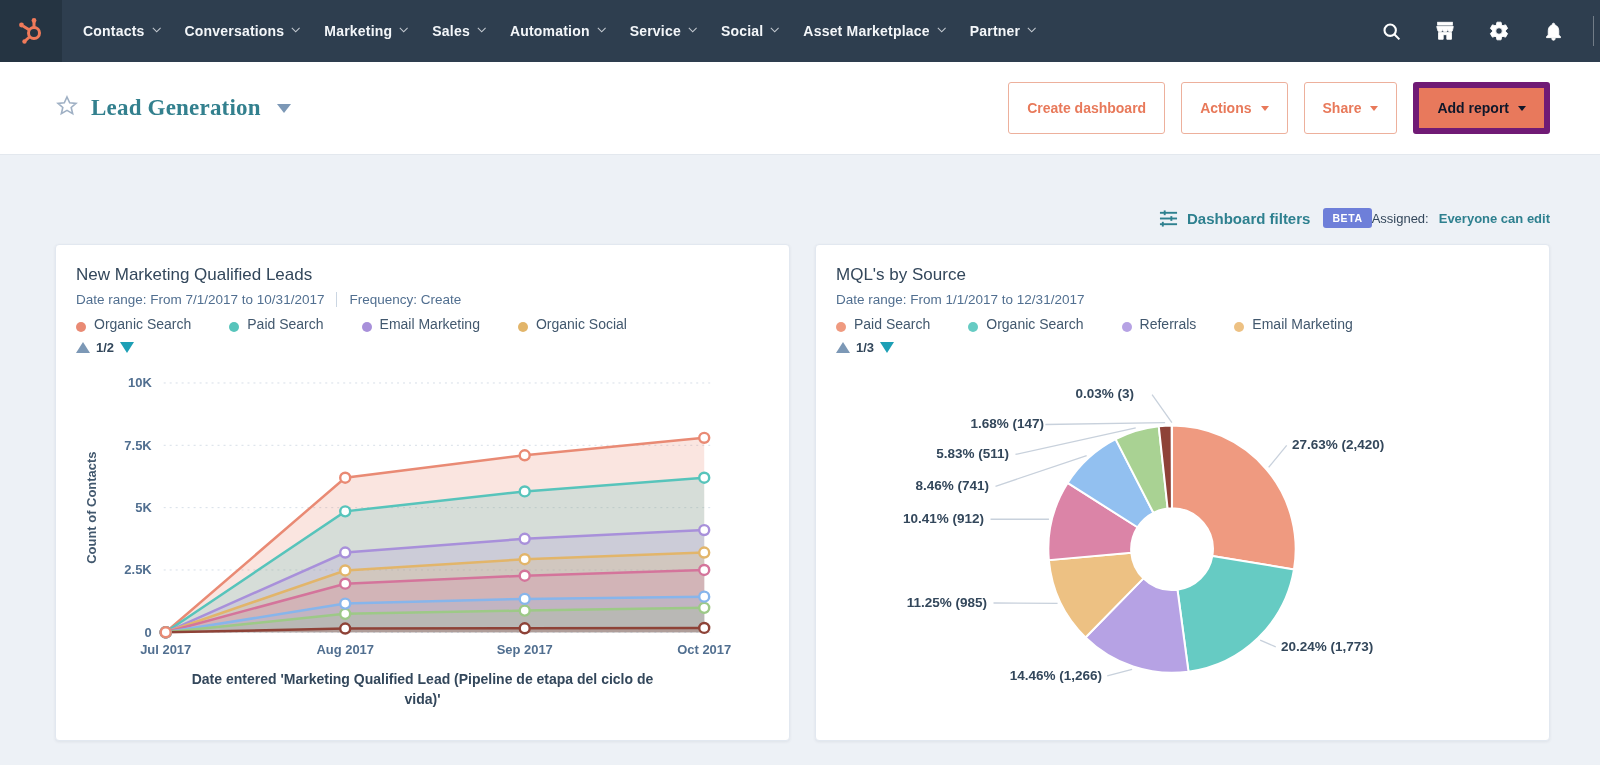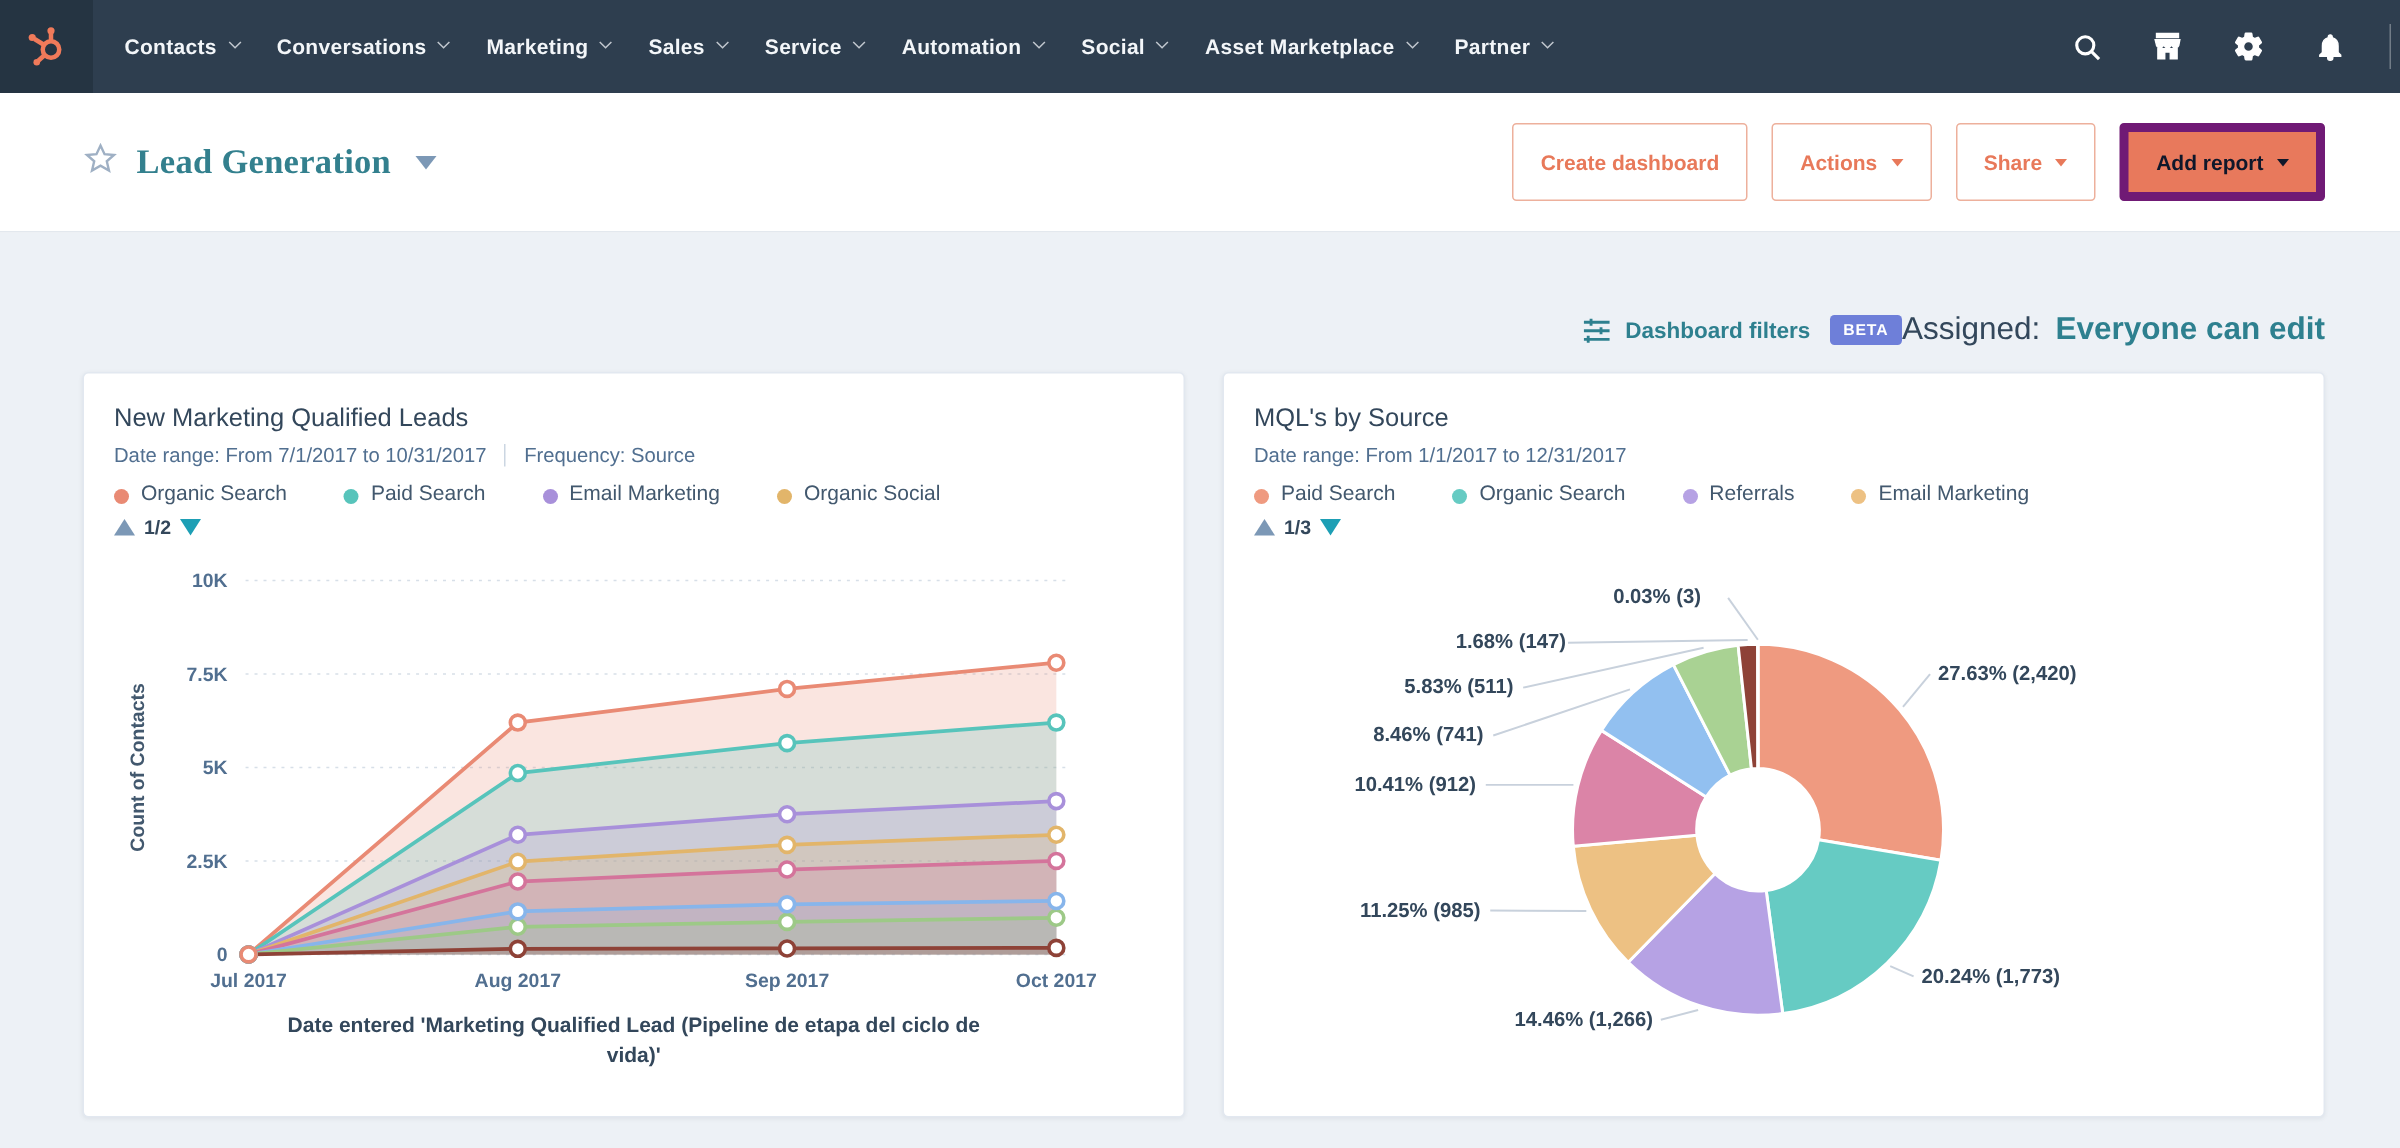--- a/index.html
+++ b/index.html
@@ -36,21 +36,21 @@
   .btn .dcaret { width:0; height:0; border-left:4.5px solid transparent; border-right:4.5px solid transparent;
                  border-top:5.5px solid currentColor; display:inline-block; }
 
   
   .filters-row { margin:53px 50px 16px 55px; display:flex; align-items:center; justify-content:flex-end; }
   .filters-left { display:flex; align-items:center; gap:9px; cursor:pointer; }
   .filters-left svg { stroke:#2e808f; }
   .filters-label { color:#2e808f; font-size:15px; font-weight:800; }
   .beta-badge { background:#6e7fd9; color:#fff; font-size:10.5px; font-weight:800; letter-spacing:.6px;
                 padding:4px 9px; border-radius:3px; margin-left:4px; }
-  .assigned { font-size:21px; color:#33475b; display:flex; gap:10px; align-items:center; }
+  .assigned { font-size:13px; color:#33475b; display:flex; gap:10px; align-items:center; }
   .assigned-link { color:#2e808f; font-weight:800; cursor:pointer; }
 
   
   .cards { display:flex; gap:25px; padding:0 50px 0 55px; }
   .card { background:#fff; width:735px; height:497px; border:1px solid #e2e8f0; border-radius:4px;
           box-shadow:0 1px 3px rgba(45,62,80,.08); position:relative; overflow:hidden; }
   .card-head { padding:20px 20px 0 20px; height:128px; }
   .card-title { font-size:17px; font-weight:400; color:#33475b; }
   .card-sub { margin-top:7px; font-size:13.5px; color:#516f90; display:flex; align-items:center; }
   .sub-div { width:1px; height:15px; background:#cbd6e2; margin:0 12px; }
@@ -110,25 +110,25 @@
       </span>
     <span class="nav-item">
         <span>Marketing</span>
         <i class="chev"></i>
       </span>
     <span class="nav-item">
         <span>Sales</span>
         <i class="chev"></i>
       </span>
     <span class="nav-item">
+        <span>Automation</span>
+        <i class="chev"></i>
+      </span>
+    <span class="nav-item">
         <span>Service</span>
-        <i class="chev"></i>
-      </span>
-    <span class="nav-item">
-        <span>Automation</span>
         <i class="chev"></i>
       </span>
     <span class="nav-item">
         <span>Social</span>
         <i class="chev"></i>
       </span>
     <span class="nav-item">
         <span>Asset Marketplace</span>
         <i class="chev"></i>
       </span>
@@ -214,21 +214,21 @@
 </div>
 
 <div class="cards">
 
   <div class="card">
     <div class="card-head">
       <div class="card-title">New Marketing Qualified Leads</div>
       <div class="card-sub">
         <span>Date range: From 7/1/2017 to 10/31/2017</span>
         <span class="sub-div"></span>
-        <span>Frequency: Source</span>
+        <span>Frequency: Create</span>
       </div>
       <ul class="legend">
         <li>
             <span class="dot" style="background: rgb(233, 138, 116);"></span>
             <span>Organic Search</span>
           </li>
         <li>
             <span class="dot" style="background: rgb(87, 196, 187);"></span>
             <span>Paid Search</span>
           </li>

